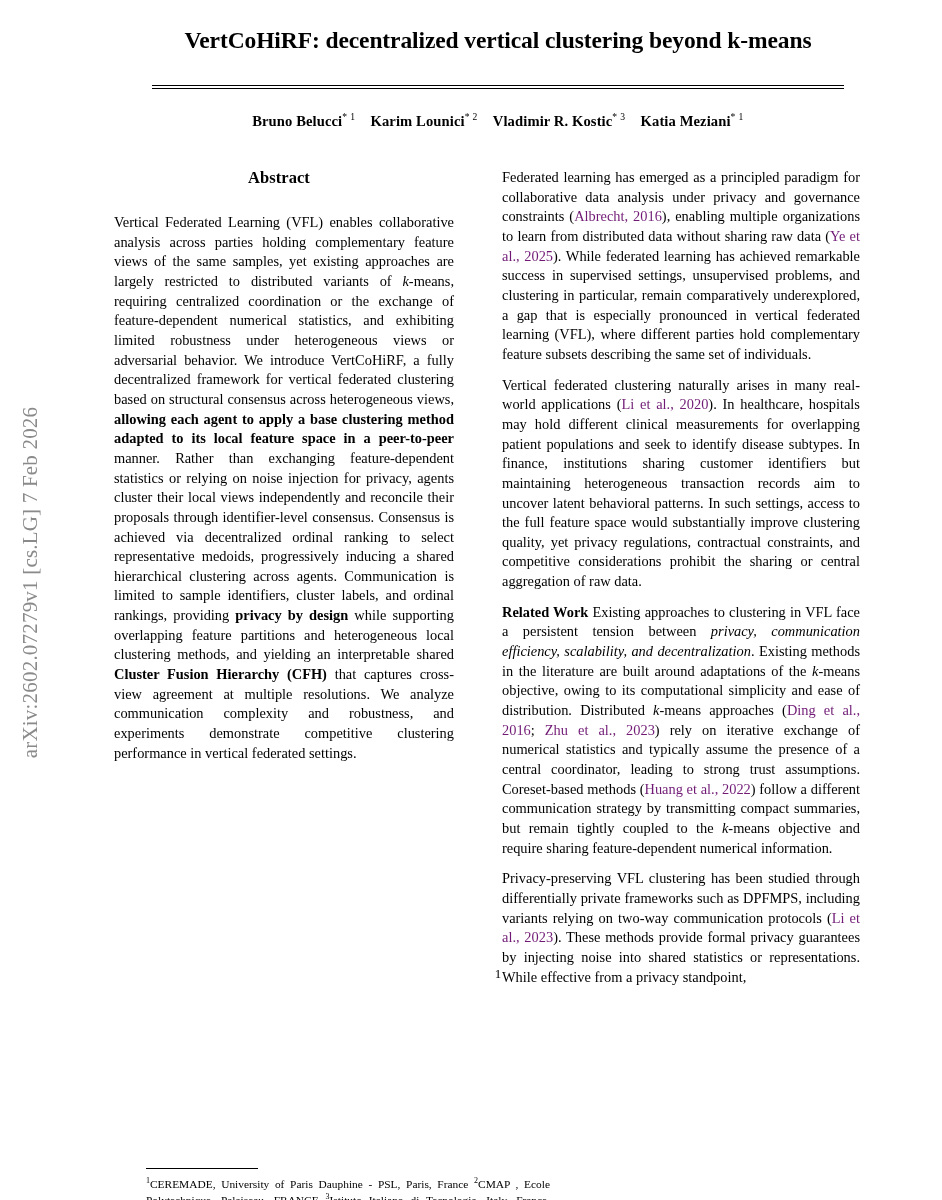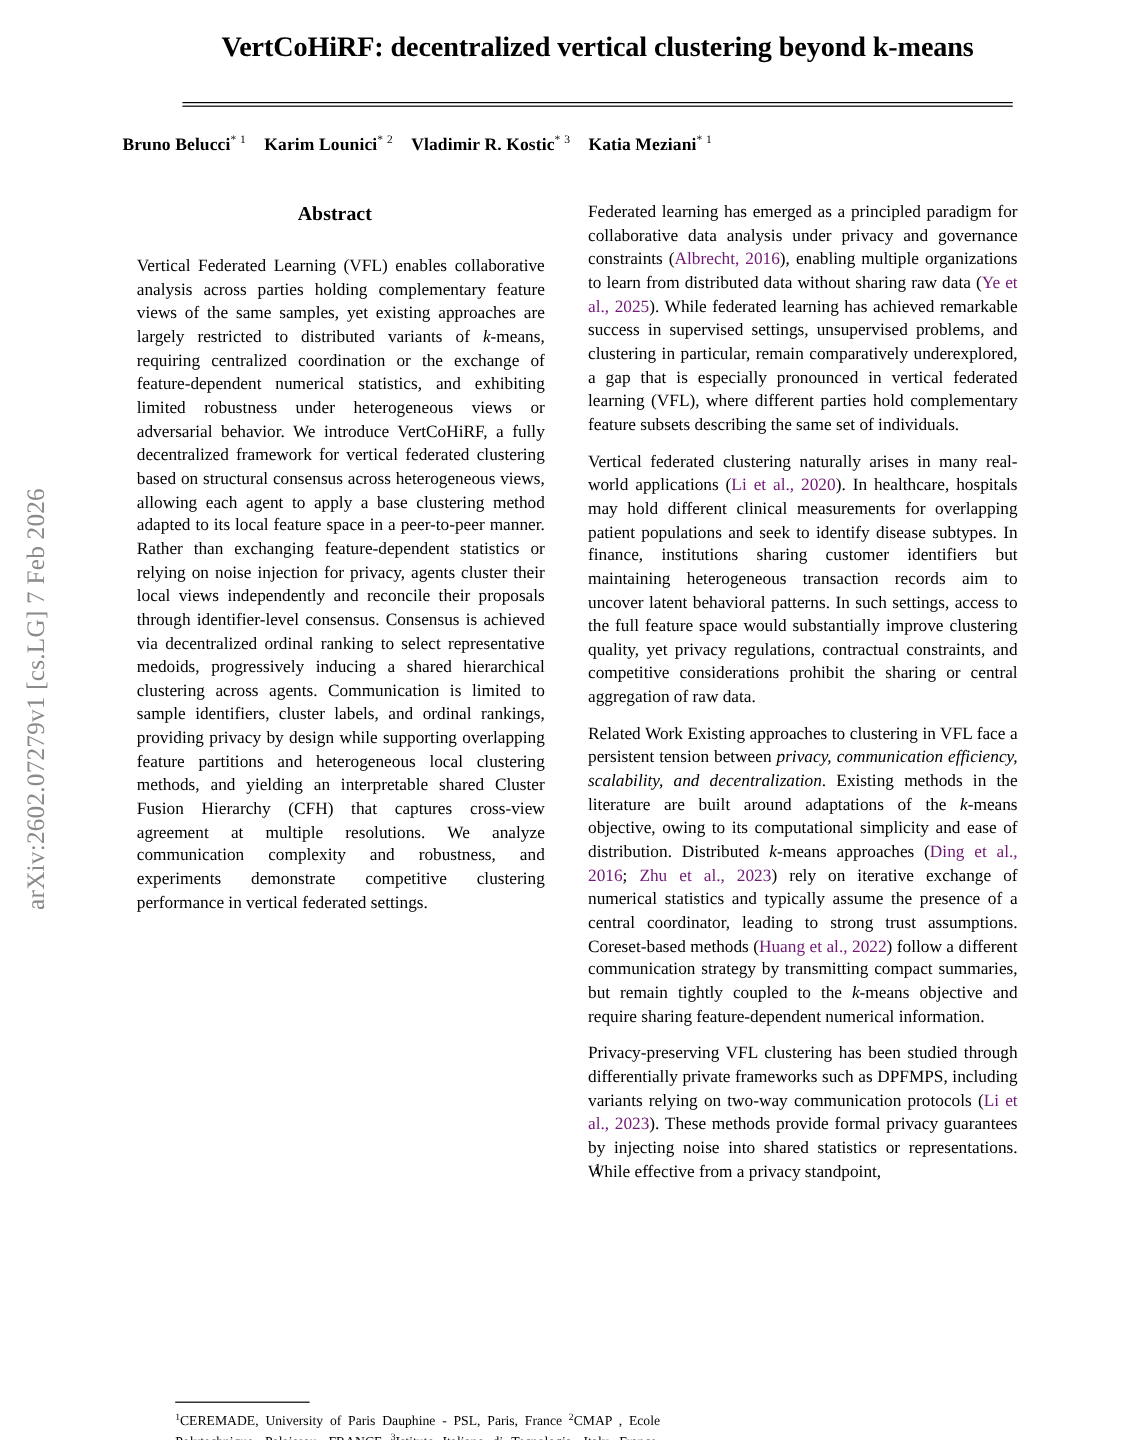--- a/index.html
+++ b/index.html
@@ -64,20 +64,21 @@
     margin: 30px 50px 0 50px;
     border: 0;
     border-top: 1.6px solid #000;
     border-bottom: 1.1px solid #000;
     height: 2px;
     box-sizing: content-box;
   }
 
   #authors {
     margin-top: 22px;
+    text-align: center;
     font-size: 14.6px;
     font-weight: bold;
     letter-spacing: 0.1px;
   }
   #authors .author { white-space: nowrap; }
   #authors .gap { display: inline-block; width: 15px; }
   #authors sup {
     font-weight: normal;
     font-size: 9.6px;
     vertical-align: super;
@@ -85,21 +86,21 @@
   }
 
   
   #columns {
     position: absolute;
     left: 0;
     top: 168px;
     width: 888px;
     height: 1005px;
     display: flex;
-    gap: 32px;
+    gap: 44px;
     padding: 0 46px;
     box-sizing: border-box;
   }
   .col {
     width: 358px;
     position: relative;
   }
 
   h2.section-head {
     font-size: 16.5px;
@@ -118,21 +119,21 @@
     text-align: justify;
     margin: 0 0 11px 0;
     -webkit-hyphens: auto;
     hyphens: auto;
   }
   .abs-text {
     font-size: 14.2px;
     line-height: 1.378;
   }
   p.tight { margin-bottom: 12px; }
-  .b { font-weight: normal; }
+  .b { font-weight: bold; }
   .bi { font-weight: normal; font-style: italic; }
   .mathit { font-style: italic; font-family: "Liberation Serif", serif; }
   .cite { color: #701a75; }
 
   
   #abstract-body { padding: 0 4px 0 14px; }
 
   
   #footnote-wrap {
     position: absolute;

